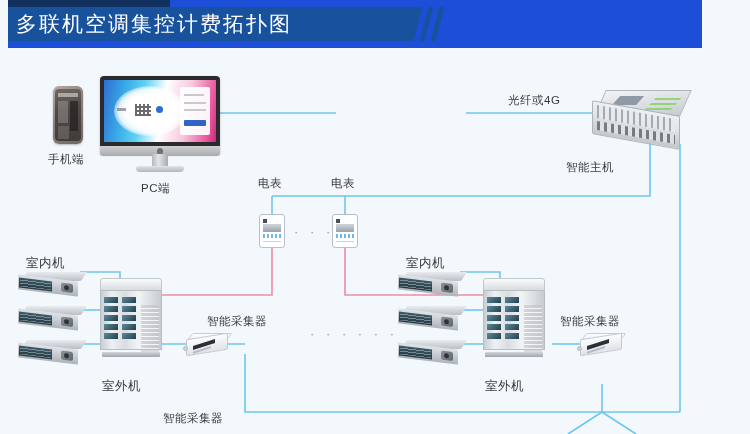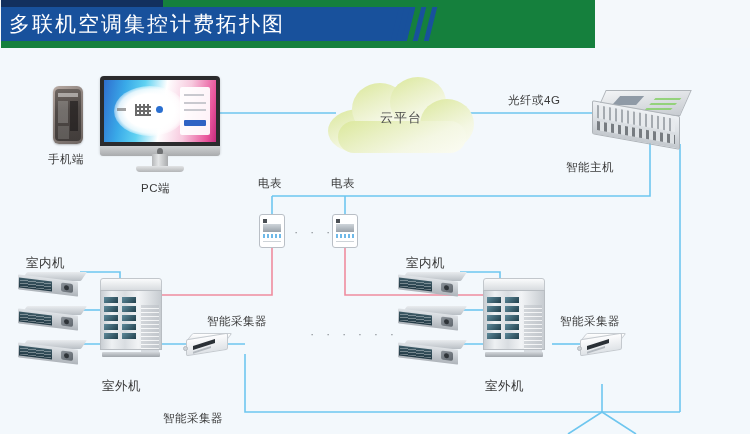--- a/index.html
+++ b/index.html
@@ -7,22 +7,22 @@
   body {
     width:750px; height:434px;
     background:#f4f8fb;
     font-family:"Liberation Sans","DejaVu Sans",sans-serif;
     overflow:hidden;
     position:relative;
   }
 
   
   #header {
-    position:absolute; left:1px; top:0; width:594px; height:48px;
-    background:#15803d;
+    position:absolute; left:8px; top:0; width:694px; height:48px;
+    background:#1d4ed8;
     overflow:hidden;
   }
   #header-darkstrip {
     position:absolute; left:0; top:0; width:162px; height:7px;
     background:#12305e;
   }
   #header-band {
     position:absolute; left:-14px; top:7px; width:424px; height:34px;
     background:#18519c;
     transform:skewX(-14deg);
@@ -410,28 +410,20 @@
         </div>
       </div>
       <div class="chin"></div>
       <div class="logo"></div>
     </div>
     <div class="neck"></div>
     <div class="foot"></div>
   </div>
   <div class="lbl" style="left:141px;top:133px;">PC端</div>
 
-  <div class="node" id="cloud">
-    <div class="c c1"></div>
-      <div class="c c2"></div>
-      <div class="c c3"></div>
-    <div class="c c4"></div>
-      <div class="c base"></div>
-    <div class="txt">云平台</div>
-  </div>
 
   <div class="lbl" style="left:508px;top:45px;">光纤或4G</div>
 
   <div class="node" id="host">
     <div class="top">
         <div class="disp"></div>
         <div class="leds"></div>
       </div>
     <div class="front">
         <div class="slots"></div>

